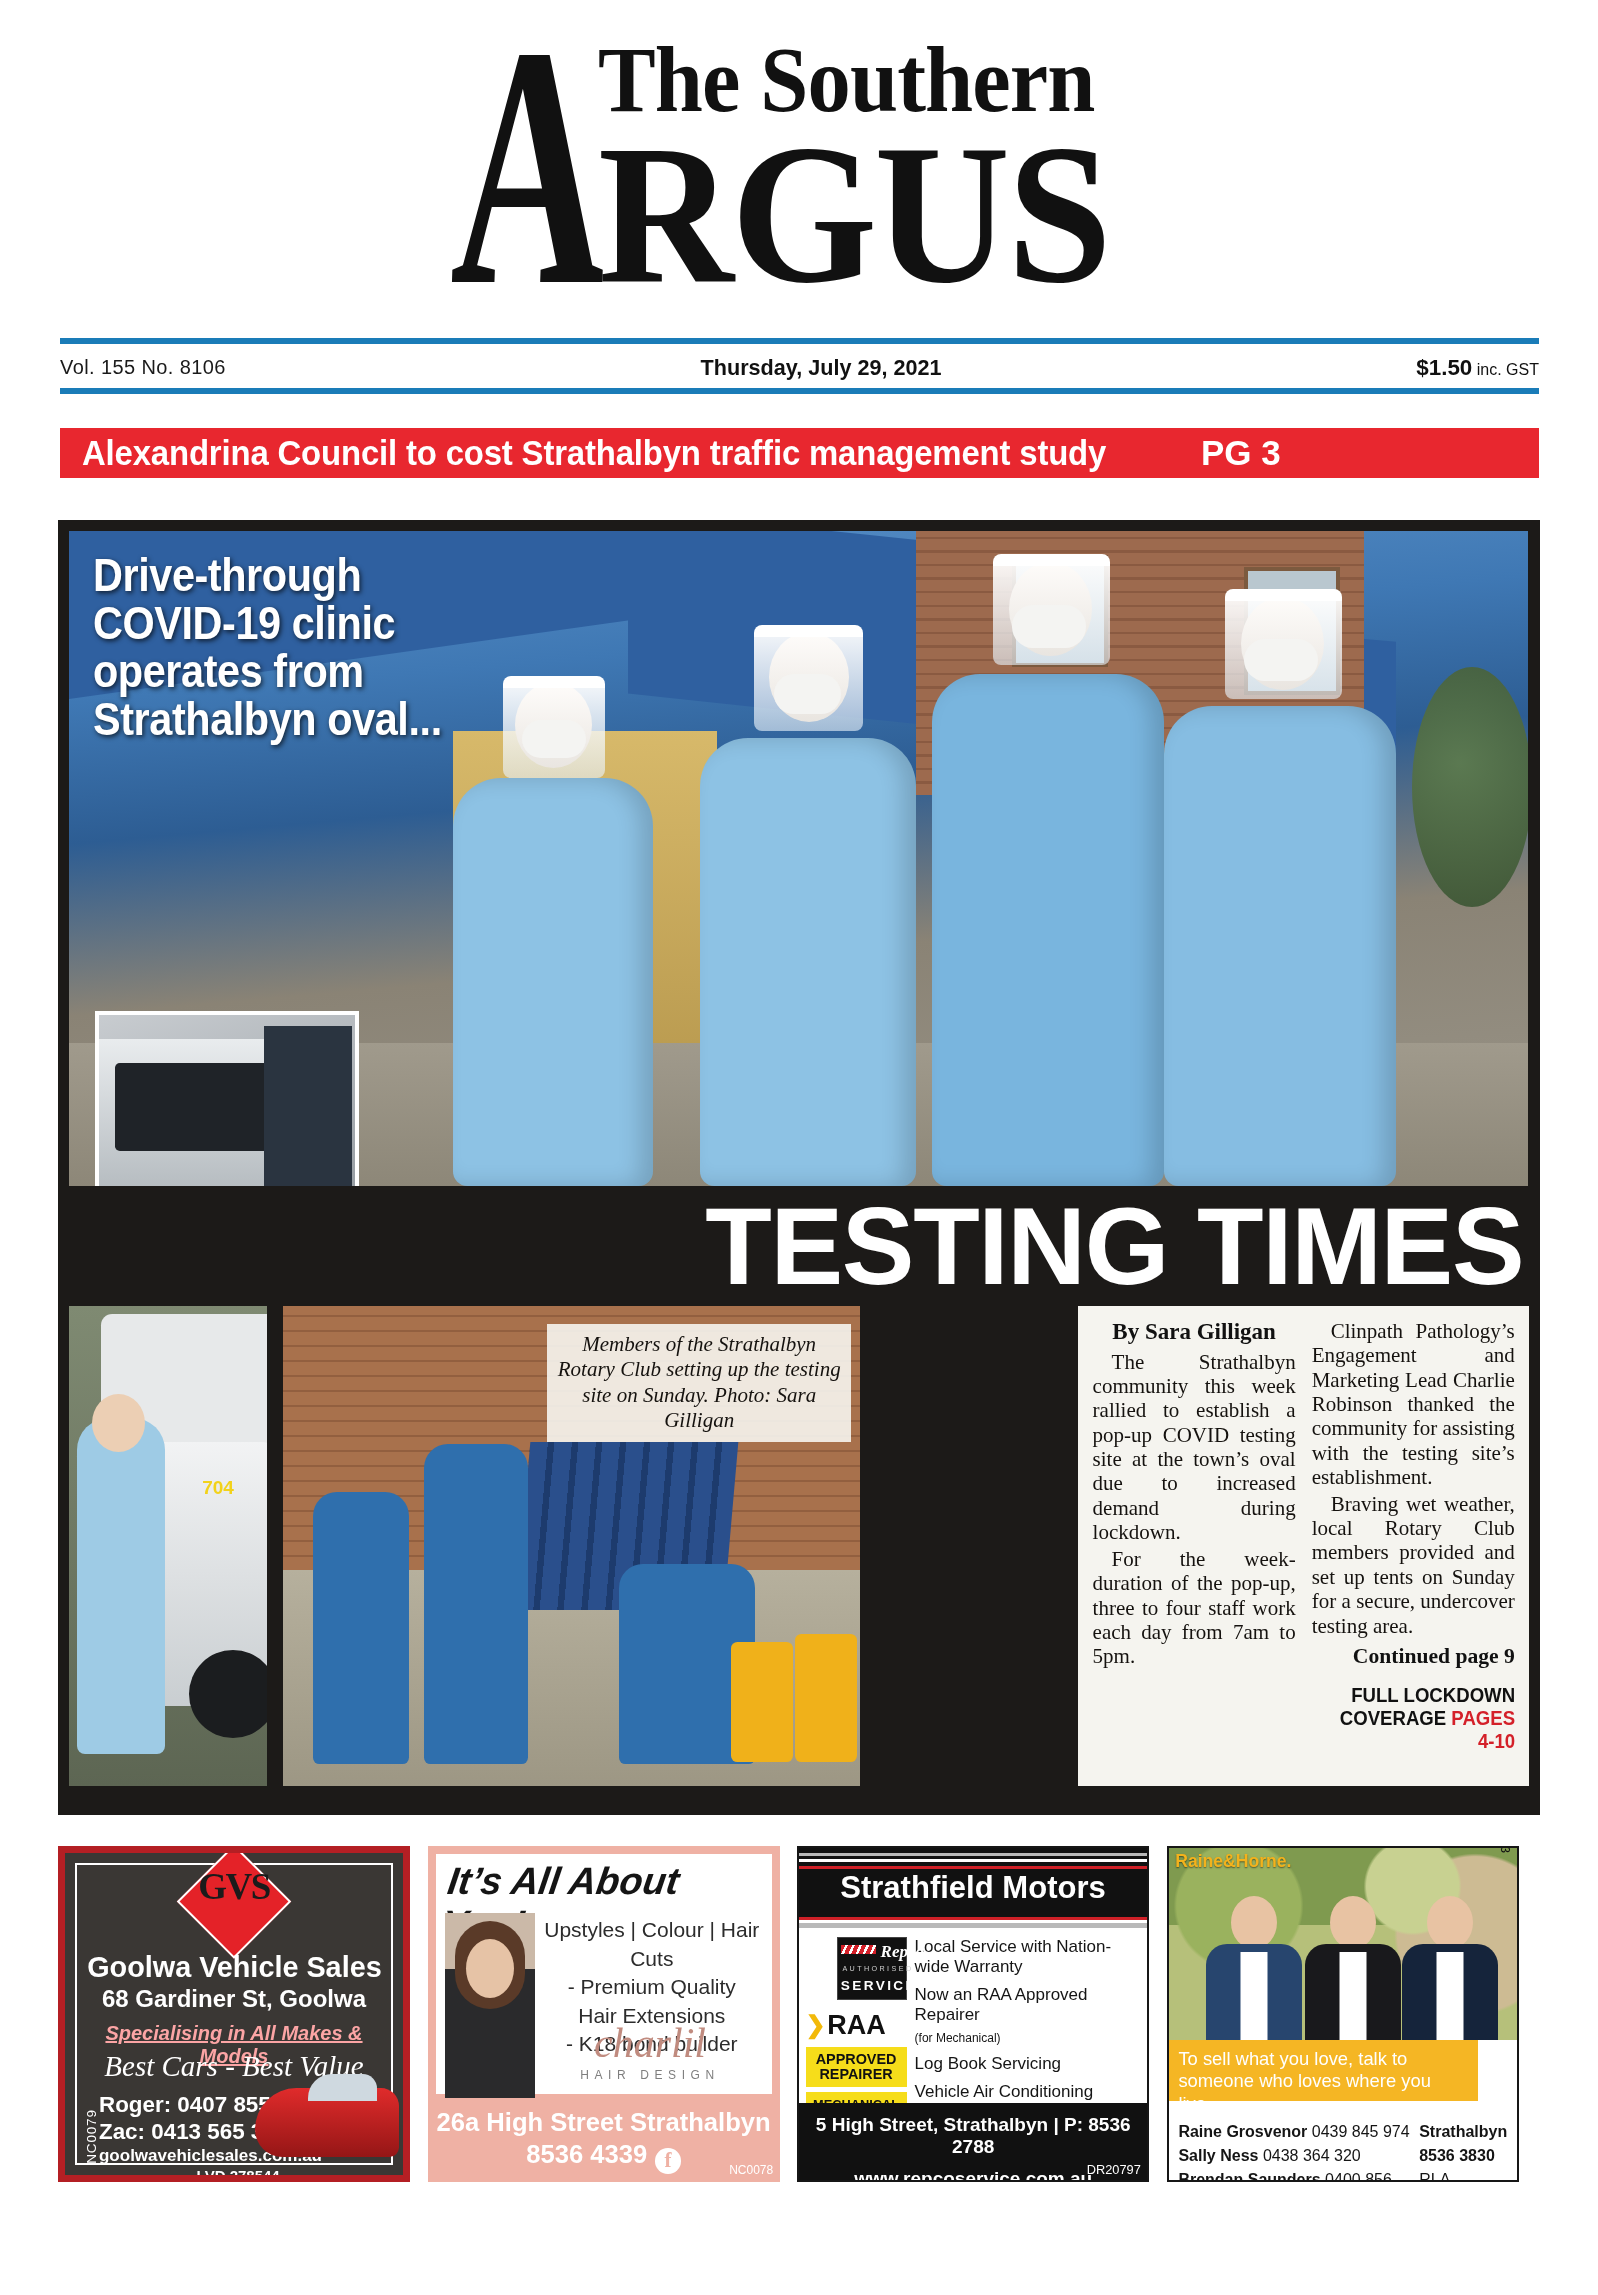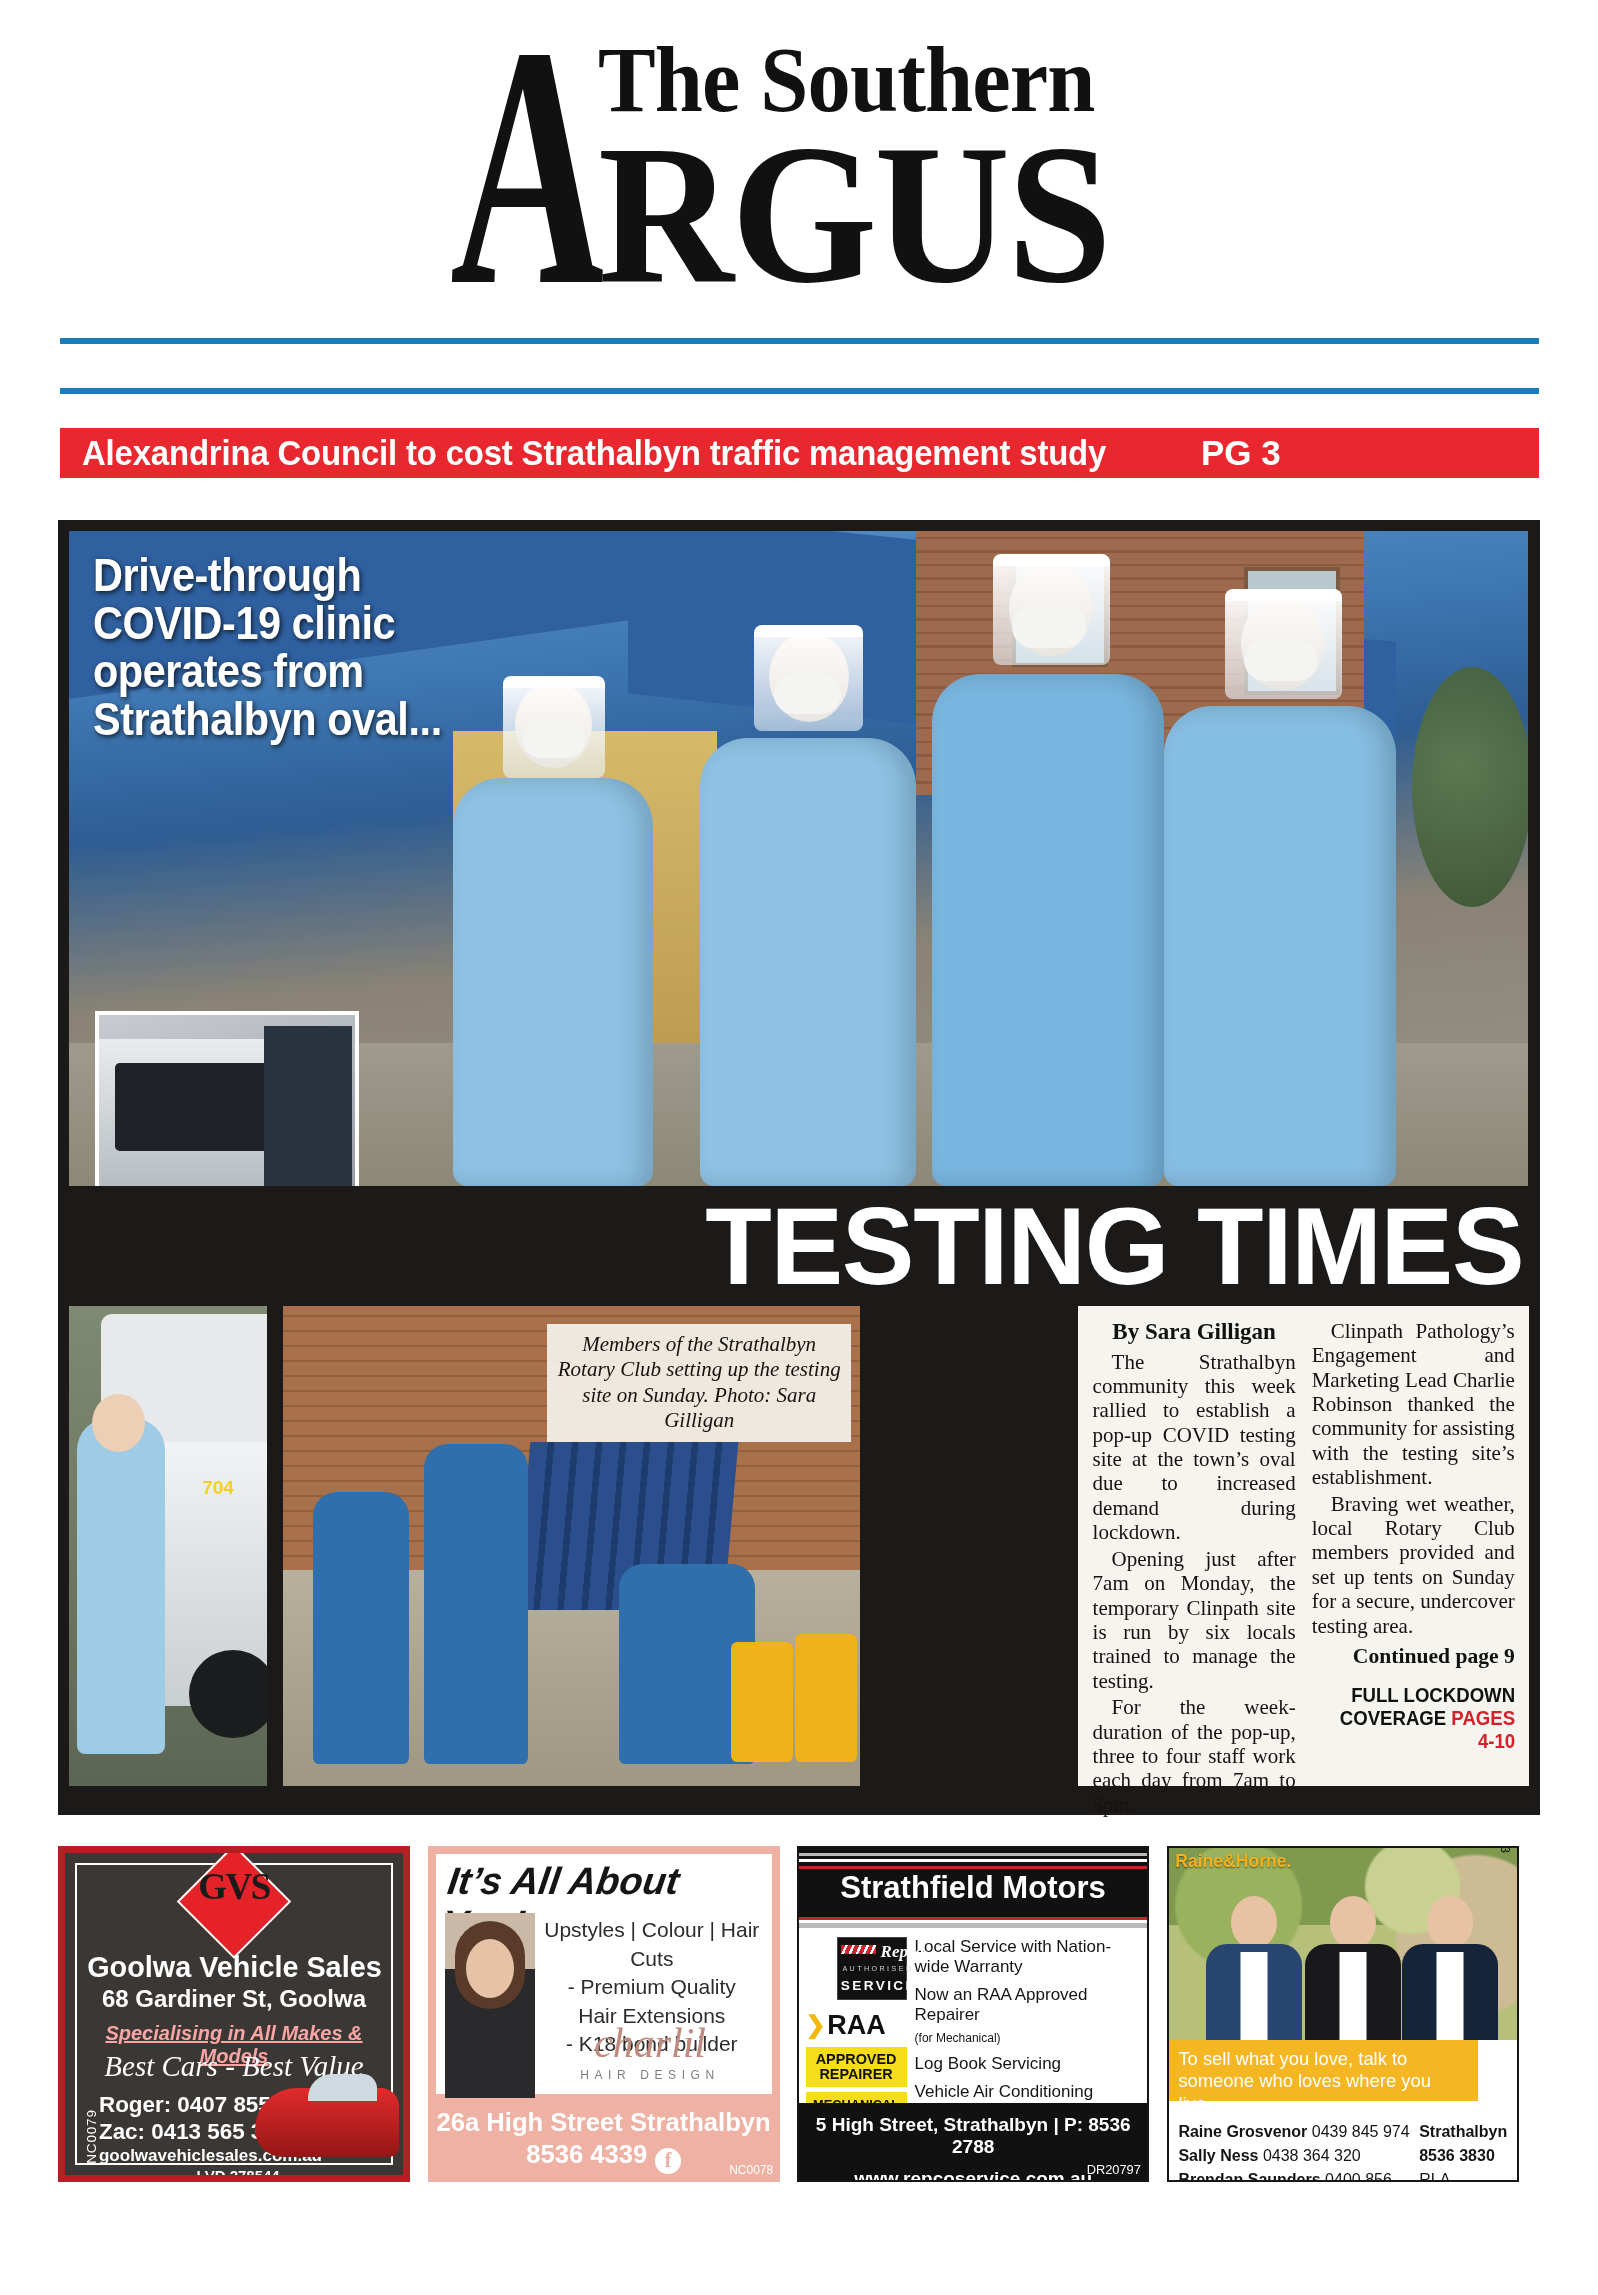--- a/index.html
+++ b/index.html
@@ -304,20 +304,28 @@
     <div class="mast-A">A</div>
     <div class="mast-words">
       <div class="mast-the-southern">The Southern</div>
       <div class="mast-argus">RGUS</div>
     </div>
   </div>
 </div>
 
 <div id="folio">
   <div class="rule top"></div>
+  <div class="folio-row">
+    <div class="folio-vol">Vol. 155  No. 8106</div>
+    <div class="folio-date">Thursday, July 29, 2021</div>
+    <div class="folio-price">
+      <b>$1.50</b>
+      <span>inc. GST</span>
+    </div>
+  </div>
   <div class="rule bot"></div>
 </div>
 
 <div id="promo">
   <div class="promo-text">Alexandrina Council to cost Strathalbyn traffic management study</div>
   <div class="promo-pg">PG 3</div>
 </div>
 
 <div id="block">
 
@@ -394,21 +402,20 @@
       <div class="jerry j1"></div>
       <div class="jerry j2"></div>
       <div class="cap-mid">Members of the Strathalbyn Rotary Club setting up the testing site on Sunday. Photo: Sara Gilligan</div>
     </div>
 
     <div class="story">
       <div class="story-cols">
         <div class="scol">
           <div class="byline">By Sara Gilligan</div>
           <p class="ptext first">The Strathalbyn community this week rallied to establish a pop-up COVID testing site at the town’s oval due to increased demand during lockdown.</p>
-          <p class="ptext">Opening just after 7am on Monday, the temporary Clinpath site is run by six locals trained to manage the testing.</p>
           <p class="ptext">For the week-duration of the pop-up, three to four staff work each day from 7am to 5pm.</p>
         </div>
         <div class="scol">
           <p class="ptext">Clinpath Pathology’s Engagement and Marketing Lead Charlie Robinson thanked the community for assisting with the testing site’s establishment.</p>
           <p class="ptext first">Braving wet weather, local Rotary Club members provided and set up tents on Sunday for a secure, undercover testing area.</p>
           <p class="contd">Continued page 9</p>
           <div class="lock">
             <div>FULL LOCKDOWN</div>
             <div>
               <span>COVERAGE </span><span class="pages">PAGES 4-10</span>

